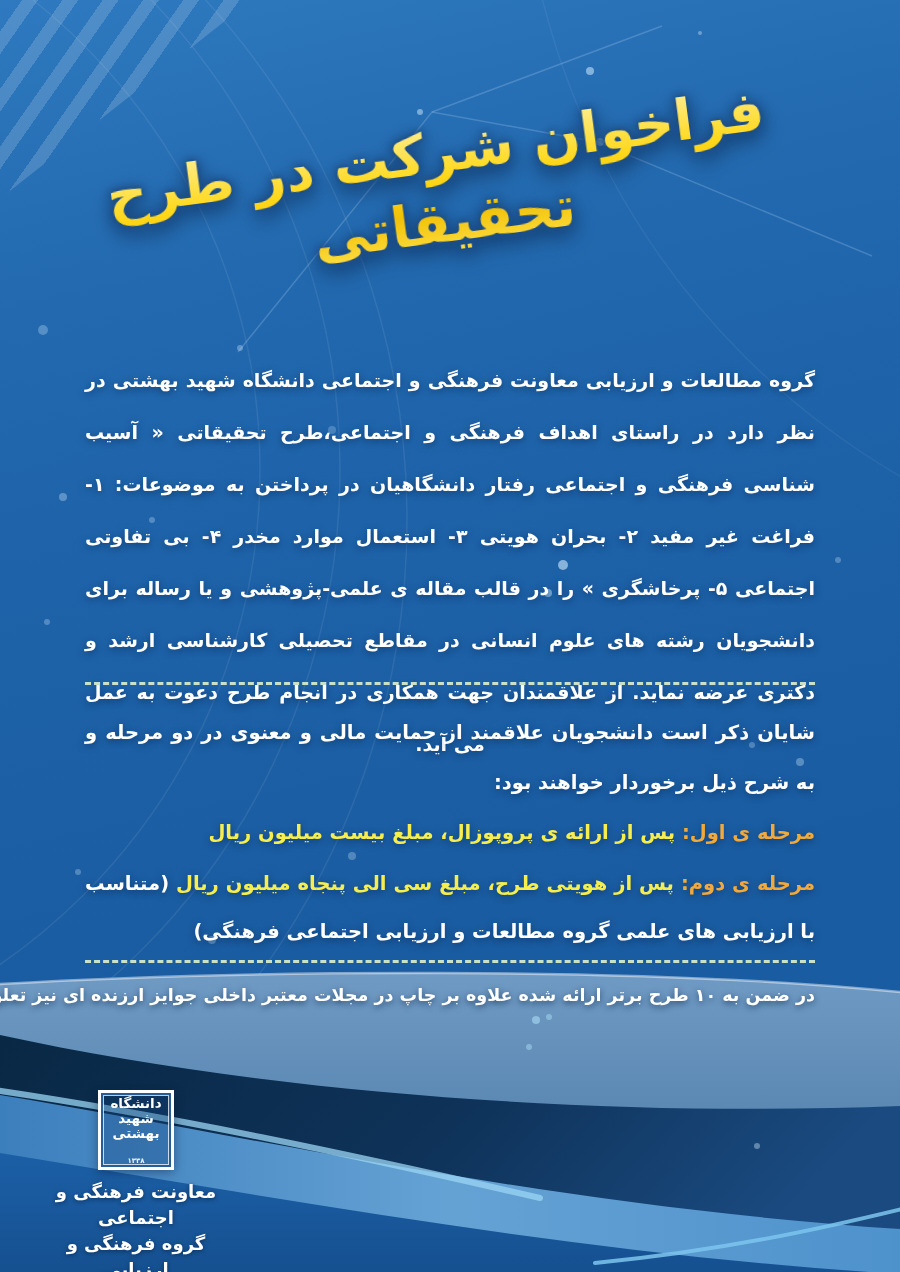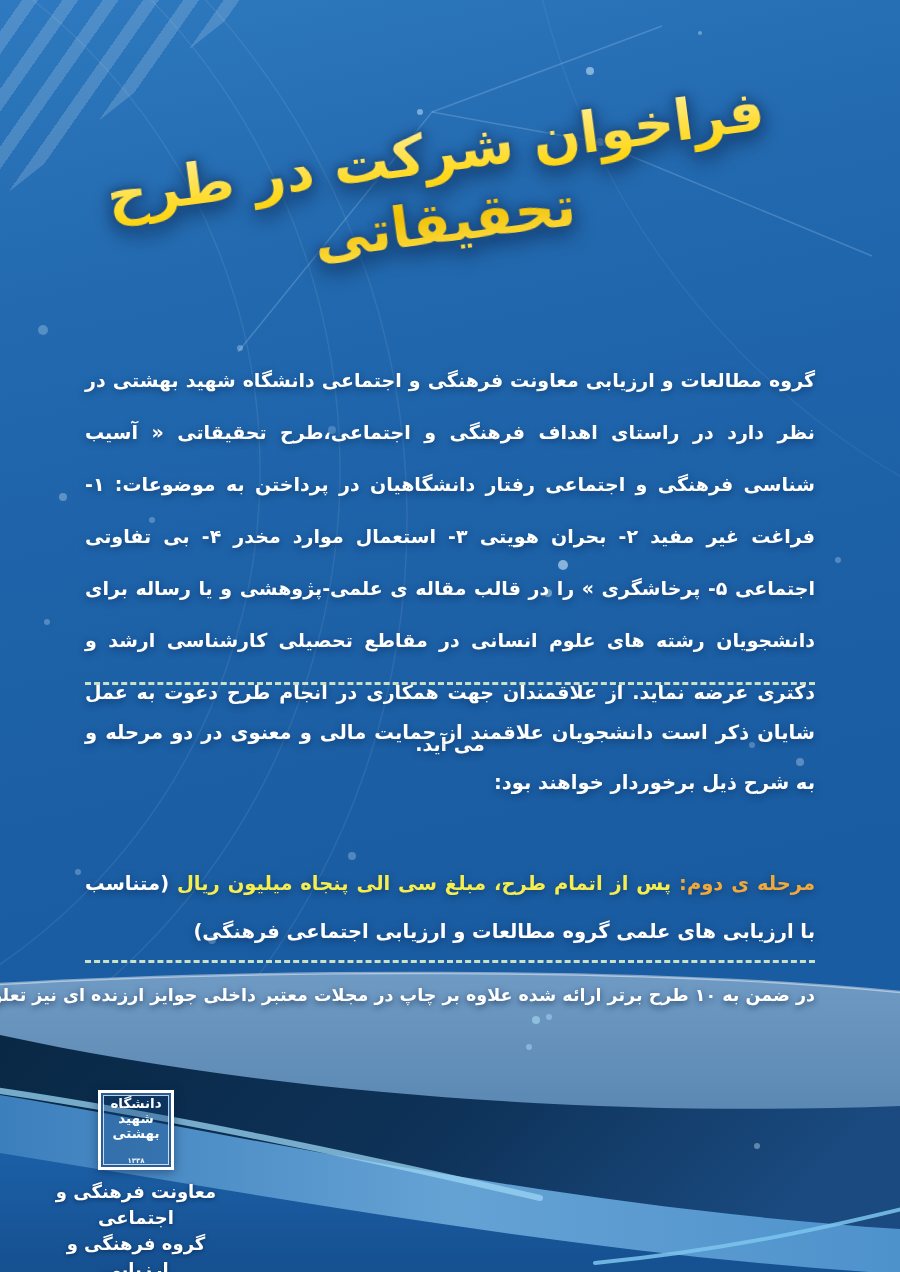--- a/index.html
+++ b/index.html
@@ -128,24 +128,28 @@
   </svg>
 
   <div class="title">فراخوان شرکت در طرح تحقیقاتی</div>
 
   <div class="txt intro">گروه مطالعات و ارزیابی معاونت فرهنگی و اجتماعی دانشگاه شهید بهشتی در نظر دارد در راستای اهداف فرهنگی و اجتماعی،طرح تحقیقاتی « آسیب شناسی فرهنگی و اجتماعی رفتار دانشگاهیان در پرداختن به موضوعات: ۱- فراغت غیر مفید ۲- بحران هویتی ۳- استعمال موارد مخدر ۴- بی تفاوتی اجتماعی ۵- پرخاشگری » را در قالب مقاله ی علمی-پژوهشی و یا رساله برای دانشجویان رشته های علوم انسانی در مقاطع تحصیلی کارشناسی ارشد و دکتری عرضه نماید. از علاقمندان جهت همکاری در انجام طرح دعوت به عمل می آید.</div>
 
   <div class="dash dash1"></div>
 
   <div class="txt support">شایان ذکر است دانشجویان علاقمند از حمایت مالی و معنوی در دو مرحله و به شرح ذیل برخوردار خواهند بود:</div>
 
+  <div class="txt stage1">
+    <span class="lbl">مرحله ی اول:</span>
+    <span class="ylw">پس از ارائه ی پروپوزال، مبلغ بیست میلیون ریال</span>
+  </div>
 
   <div class="txt stage2">
     <span class="lbl">مرحله ی دوم:</span>
-    <span class="ylw">پس از اتمام طرح، مبلغ سی الی پنجاه میلیون ریال</span>
+    <span class="ylw">پس از هویتی طرح، مبلغ سی الی پنجاه میلیون ریال</span>
     <span class="wht">(متناسب با ارزیابی های علمی گروه مطالعات و ارزیابی اجتماعی فرهنگی)</span>
   </div>
 
   <div class="dash dash2"></div>
 
   <div class="txt footer-note">در ضمن به ۱۰ طرح برتر ارائه شده علاوه بر چاپ در مجلات معتبر داخلی جوایز ارزنده ای نیز تعلق می گیرد.</div>
 
   <div class="logo-block">
     <div class="logo-box">
       <div class="logo-cal">دانشگاه</div>

